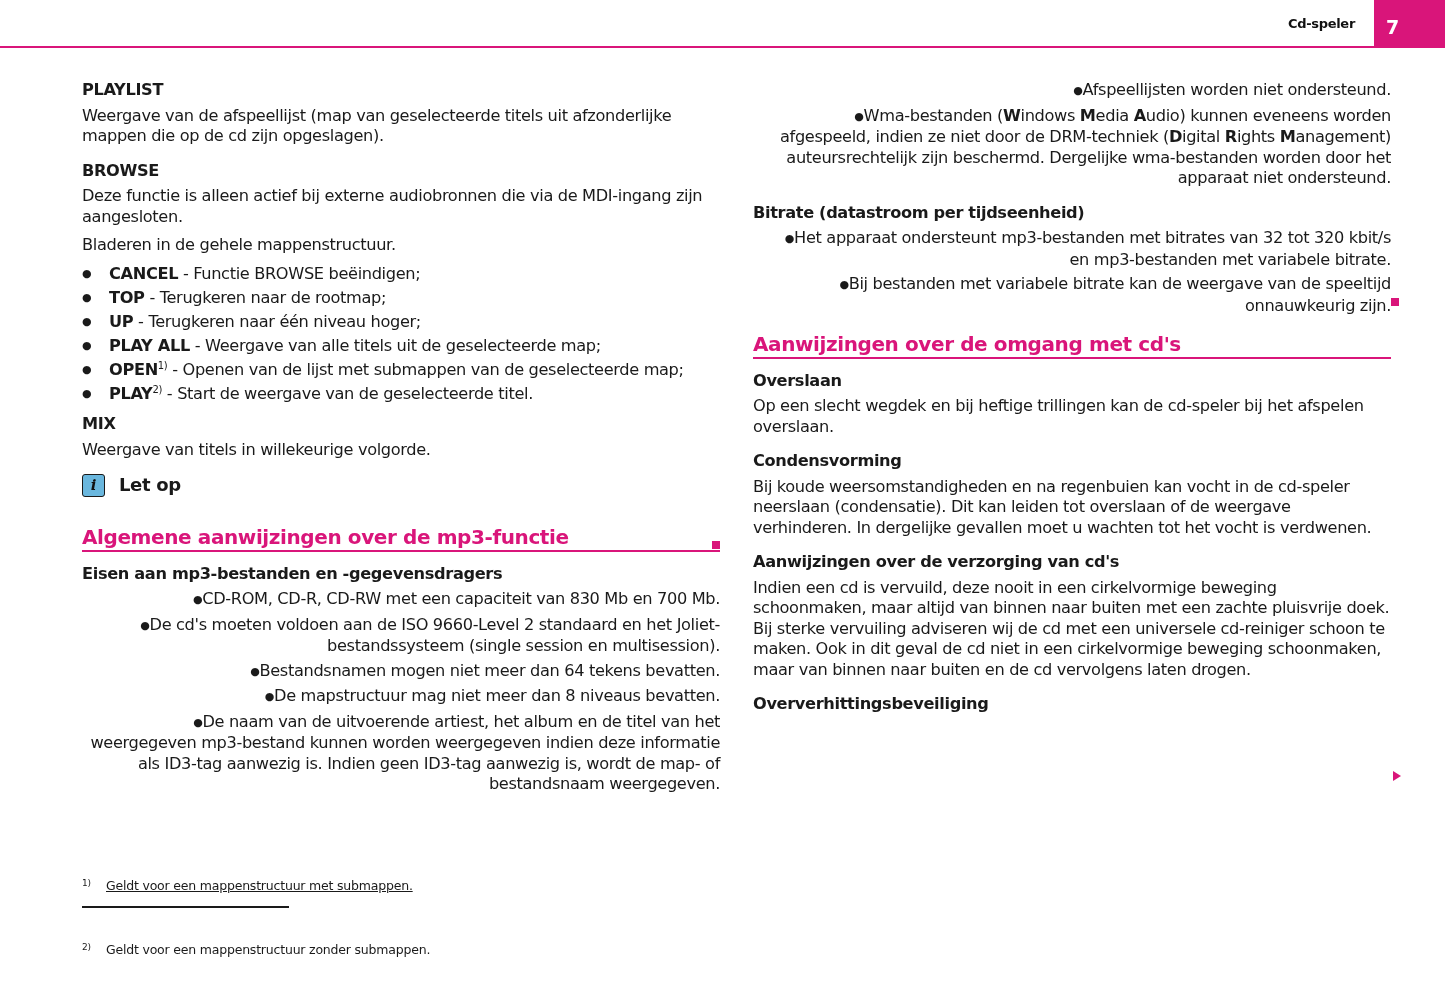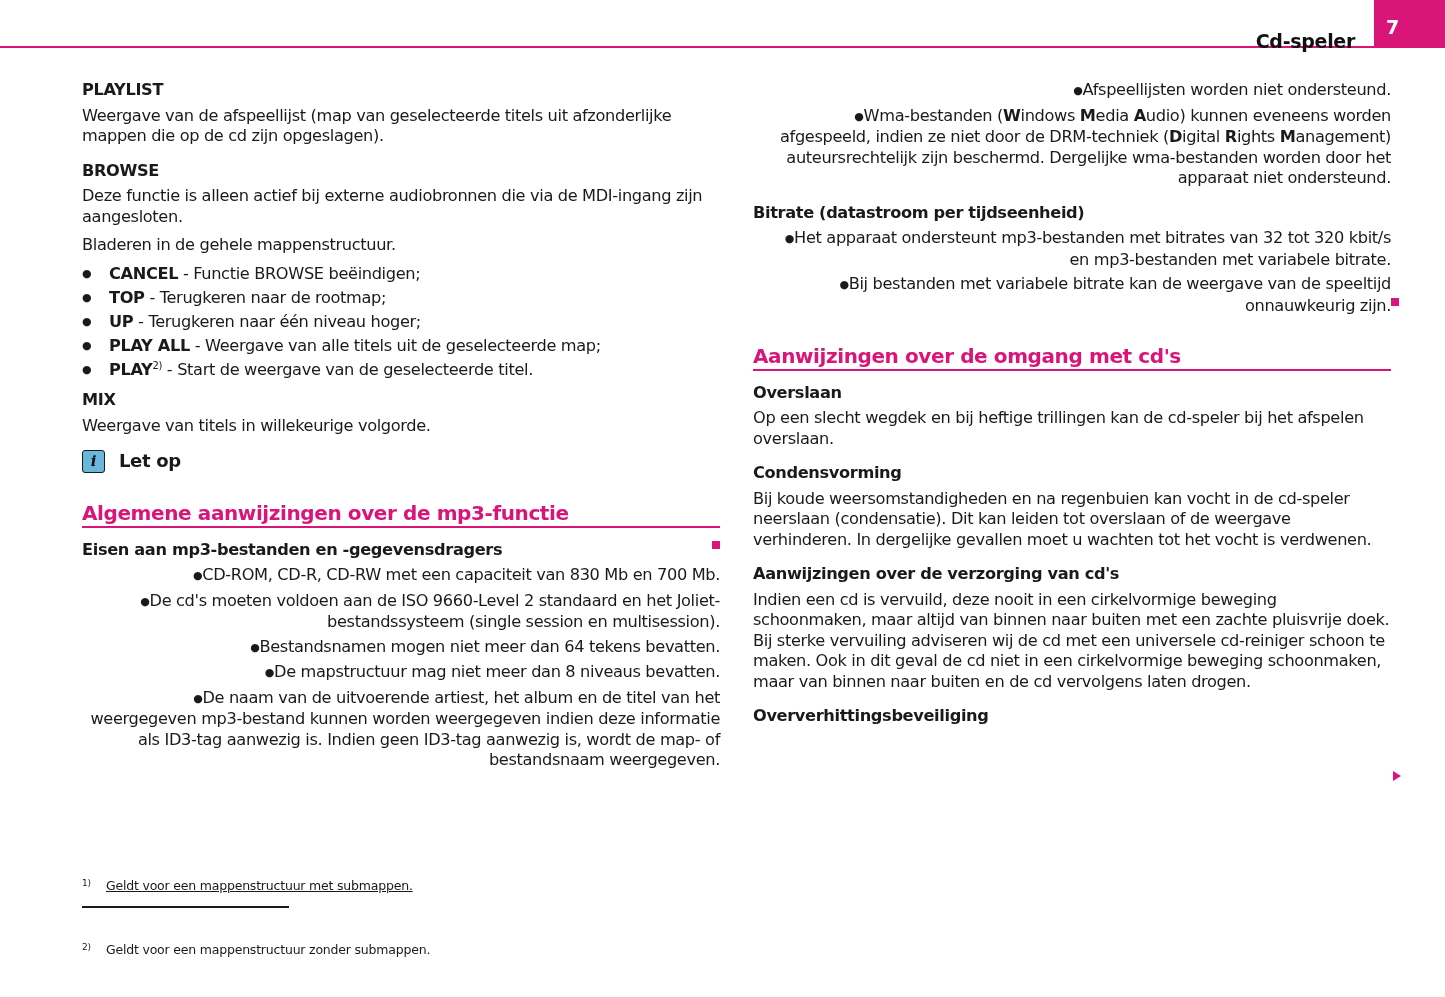--- a/index.html
+++ b/index.html
@@ -1,19 +1,19 @@
 <!DOCTYPE html>
 <html><head>
 <meta charset="utf-8">
 <style>
   html, body { margin:0; padding:0; background:#ffffff; }
   body { width:1445px; height:997px; position:relative; overflow:hidden;
          font-family:"DejaVu Sans", sans-serif; color:#1a1a1a; }
   .header-rule { position:absolute; left:0; top:46px; width:1445px; height:2px; background:#d9157a; }
-  .chapter-title { position:absolute; right:90px; top:16px; font-size:19px; font-weight:bold; color:#111; letter-spacing:-0.3px;margin-top:14px; }
+  .chapter-title { position:absolute; right:90px; top:16px; font-size:13px; font-weight:bold; color:#111; letter-spacing:-0.3px; }
   .page-num-box { position:absolute; left:1374px; top:0; width:71px; height:48px; background:#d9157a; }
   .page-num { position:absolute; left:12px; top:16px; color:#fff; font-weight:bold; font-size:19px; }
 
   .col { position:absolute; top:80px; font-size:16.2px; line-height:20.5px; letter-spacing:-0.35px; }
   .col.left { left:82px; width:638px; }
   .col.right { left:753px; width:638px; }
 
   .sub { font-weight:bold; margin:0 0 5px 0; }
   p { margin:0 0 8px 0; }
   .blist { list-style:none; padding:0; margin:0 0 10px 0; }
@@ -57,20 +57,21 @@
   <p style="margin-bottom:14px">Weergave van de afspeellijst (map van geselecteerde titels uit afzonderlijke mappen die op de cd zijn opgeslagen).</p>
 
   <div class="sub">BROWSE</div>
   <p>Deze functie is alleen actief bij externe audiobronnen die via de MDI-ingang zijn aangesloten.</p>
   <p>Bladeren in de gehele mappenstructuur.</p>
   <ul class="blist">
     <li><b>CANCEL</b><sup></sup><span> - Functie BROWSE beëindigen;</span></li>
     <li><b>TOP</b><sup></sup><span> - Terugkeren naar de rootmap;</span></li>
     <li><b>UP</b><sup></sup><span> - Terugkeren naar één niveau hoger;</span></li>
     <li><b>PLAY ALL</b><sup></sup><span> - Weergave van alle titels uit de geselecteerde map;</span></li>
+    <li><b>OPEN</b><sup>1)</sup><span> - Openen van de lijst met submappen van de geselecteerde map;</span></li>
     <li><b>PLAY</b><sup>2)</sup><span> - Start de weergave van de geselecteerde titel.</span></li>
   </ul>
 
   <div class="sub">MIX</div>
   <p>Weergave van titels in willekeurige volgorde.</p>
 
   <div class="note-head">
     <span class="note-icon">i</span>
     <span class="note-title">Let op</span>
   </div>
@@ -86,21 +87,21 @@
 <div class="end-square" style="left:712px; top:541px;"></div>
 
 <div class="col right">
   <div class="flow"><span class="dot">●</span><span>Afspeellijsten worden niet ondersteund.</span></div>
   <div class="flow" style="margin-bottom:14px"><span class="dot">●</span><span>Wma-bestanden (</span><b>W</b><span>indows </span><b>M</b><span>edia </span><b>A</b><span>udio) kunnen eveneens worden afgespeeld, indien ze niet door de DRM-techniek (</span><b>D</b><span>igital </span><b>R</b><span>ights </span><b>M</b><span>anagement) auteursrechtelijk zijn beschermd. Dergelijke wma-bestanden worden door het apparaat niet ondersteund.</span></div>
 
   <div class="sub">Bitrate (datastroom per tijdseenheid)</div>
   <div class="flow"><span class="dot">●</span><span>Het apparaat ondersteunt mp3-bestanden met bitrates van 32 tot 320 kbit/s en mp3-bestanden met variabele bitrate.</span></div>
   <div class="flow"><span class="dot">●</span><span>Bij bestanden met variabele bitrate kan de weergave van de speeltijd onnauwkeurig zijn.</span></div>
 
-  <div class="section-title" style="margin-top:30px">Aanwijzingen over de omgang met cd's</div>
+  <div class="section-title" style="margin-top:18px">Aanwijzingen over de omgang met cd's</div>
 
   <div class="sub">Overslaan</div>
   <p style="margin-bottom:14px">Op een slecht wegdek en bij heftige trillingen kan de cd-speler bij het afspelen overslaan.</p>
 
   <div class="sub">Condensvorming</div>
   <p style="margin-bottom:14px">Bij koude weersomstandigheden en na regenbuien kan vocht in de cd-speler neerslaan (condensatie). Dit kan leiden tot overslaan of de weergave verhinderen. In dergelijke gevallen moet u wachten tot het vocht is verdwenen.</p>
 
   <div class="sub">Aanwijzingen over de verzorging van cd's</div>
   <p style="margin-bottom:14px">Indien een cd is vervuild, deze nooit in een cirkelvormige beweging schoonmaken, maar altijd van binnen naar buiten met een zachte pluisvrije doek. Bij sterke vervuiling adviseren wij de cd met een universele cd-reiniger schoon te maken. Ook in dit geval de cd niet in een cirkelvormige beweging schoonmaken, maar van binnen naar buiten en de cd vervolgens laten drogen.</p>
 

